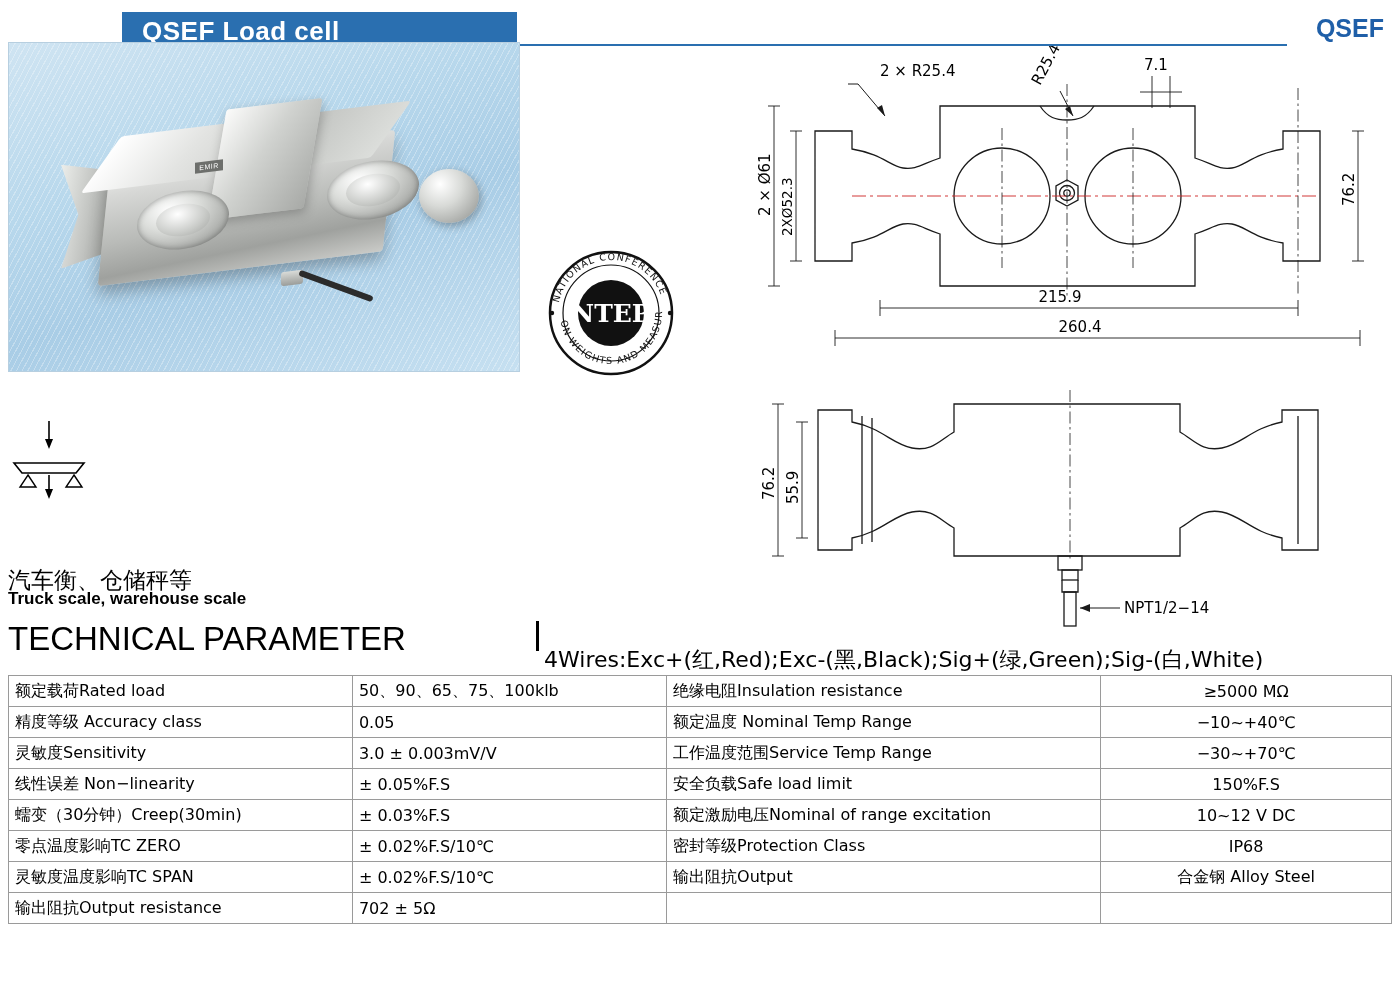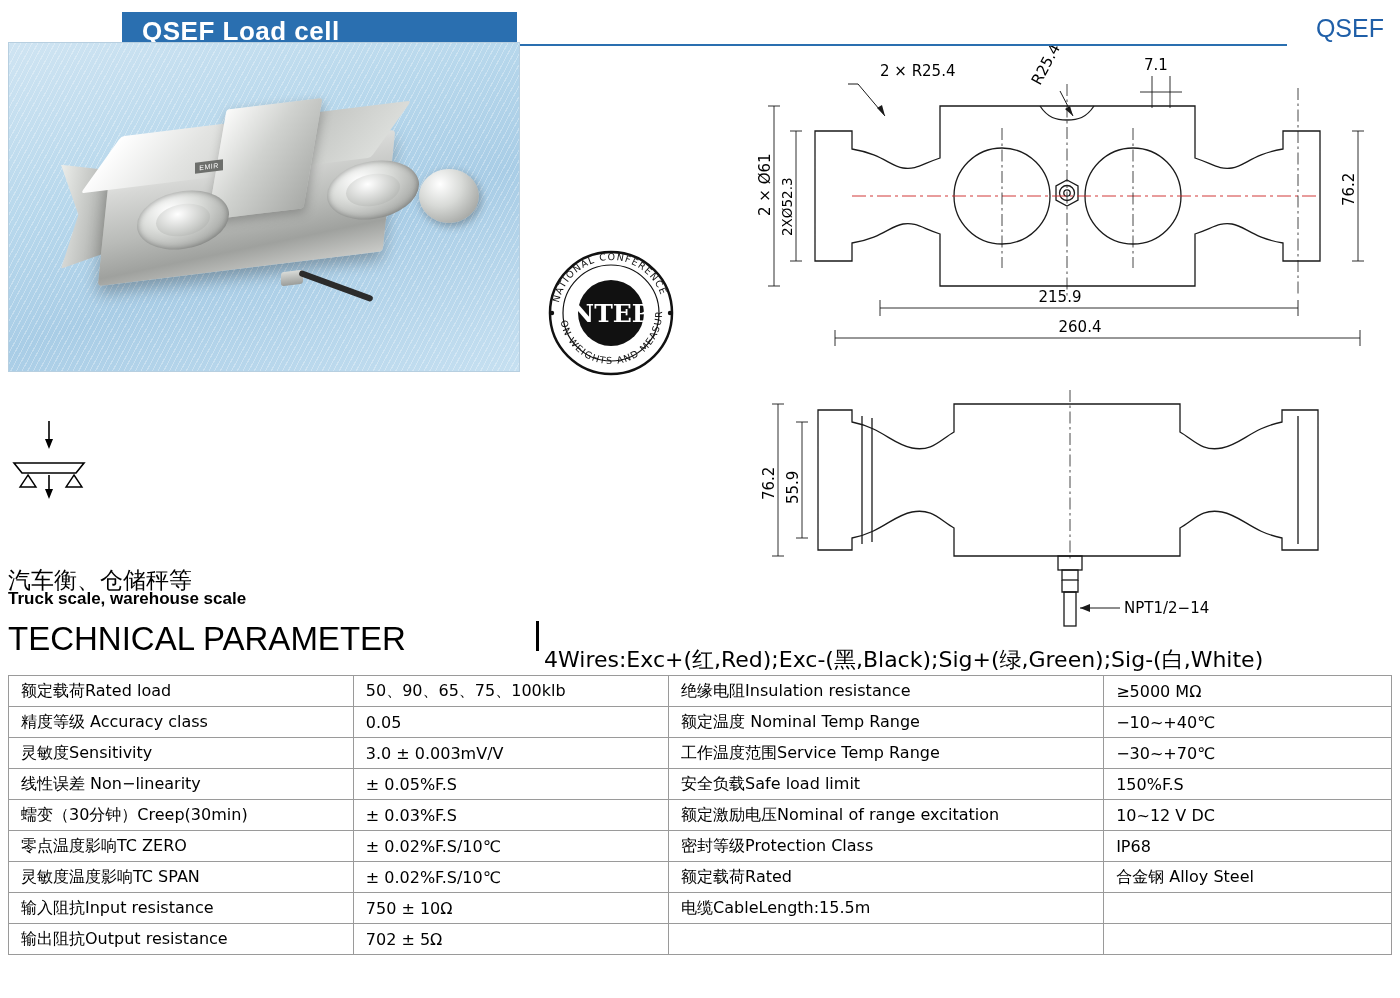--- a/index.html
+++ b/index.html
@@ -21,21 +21,21 @@
   }
   .hdr-title{
     position:absolute;left:142px;top:16px;
     font-size:26px;font-weight:bold;color:#ffffff;letter-spacing:0.5px;text-align:center;
   }
   .hdr-rule{
     position:absolute;left:517px;top:44px;width:770px;height:2px;background:#2a6fb0;
   }
   .hdr-right{
     position:absolute;right:16px;top:14px;
-    font-size:25px;font-weight:normal;color:#1f5fa8;margin-left:32px;
+    font-size:25px;font-weight:bold;color:#1f5fa8;margin-left:32px;
   }
   
   .photo{
     position:absolute;left:8px;top:42px;width:512px;height:330px;
     background:
       repeating-linear-gradient(118deg, rgba(255,255,255,.30) 0 1px, rgba(255,255,255,0) 1px 5px),
       linear-gradient(160deg,#cfe4f2 0%,#b8d8ec 35%,#a9cde6 60%,#c6e0f1 100%);
     border:1px solid #b7cfe0;
     box-sizing:border-box;
     overflow:hidden;
@@ -126,28 +126,28 @@
   
   table.spec{
     position:absolute;left:8px;top:675px;width:1384px;
     border-collapse:collapse;
     font-family:"DejaVu Sans", sans-serif;
     font-size:16px;
   }
   table.spec td{
     border:1px solid #9a9a9a;
     height:30px;
-    padding:0 12px;
+    padding:0 6px;
     vertical-align:middle;
     white-space:nowrap;
   }
   td.l1{width:340px;}
   td.v1{width:310px;}
   td.l2{width:430px;}
-  td.v2{width:290px;}
+  td.v2{width:290px;text-align:center;}
   
   .draw1{position:absolute;left:740px;top:46px;width:650px;height:330px;}
   .draw2{position:absolute;left:740px;top:382px;width:650px;height:280px;}
   svg{display:block;}
   .dimtxt{font-family:"DejaVu Sans",sans-serif;font-size:15px;fill:#000;}
   .dimtxt-s{font-family:"DejaVu Sans",sans-serif;font-size:13.5px;fill:#000;}
 </style>
 </head>
 <body>
 
@@ -397,28 +397,22 @@
     </tr>
     <tr>
       <td class="l1">零点温度影响TC ZERO</td>
       <td class="v1">± 0.02%F.S/10℃</td>
       <td class="l2">密封等级Protection Class</td>
       <td class="v2">IP68</td>
     </tr>
     <tr>
       <td class="l1">灵敏度温度影响TC SPAN</td>
       <td class="v1">± 0.02%F.S/10℃</td>
-      <td class="l2">额定载荷Rated</td>
+      <td class="l2">输出阻抗Output</td>
       <td class="v2">合金钢 Alloy Steel</td>
-    </tr>
-    <tr>
-      <td class="l1">输入阻抗Input resistance</td>
-      <td class="v1">750 ± 10Ω</td>
-      <td class="l2">电缆CableLength:15.5m</td>
-      <td class="v2"></td>
     </tr>
     <tr>
       <td class="l1">输出阻抗Output resistance</td>
       <td class="v1">702 ± 5Ω</td>
       <td class="l2"></td>
       <td class="v2"></td>
     </tr>
   </tbody>
 </table>
 

